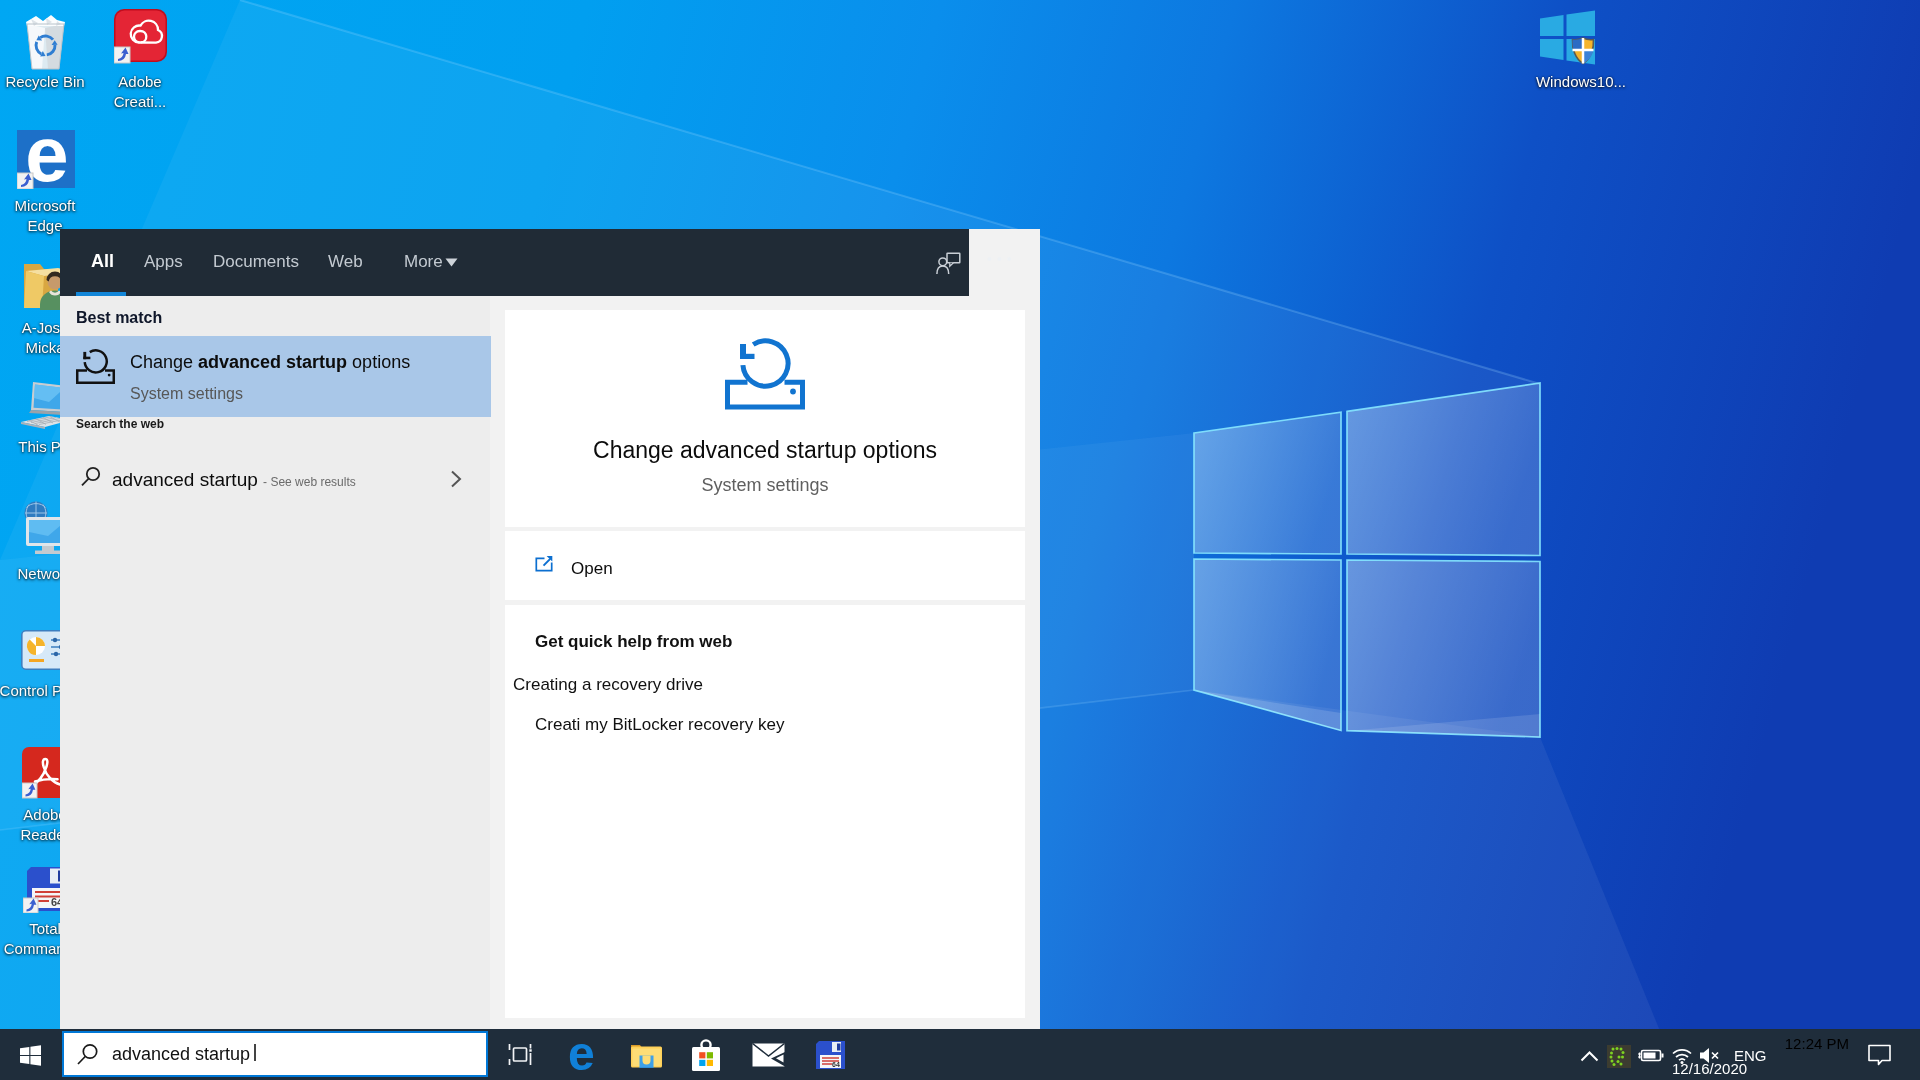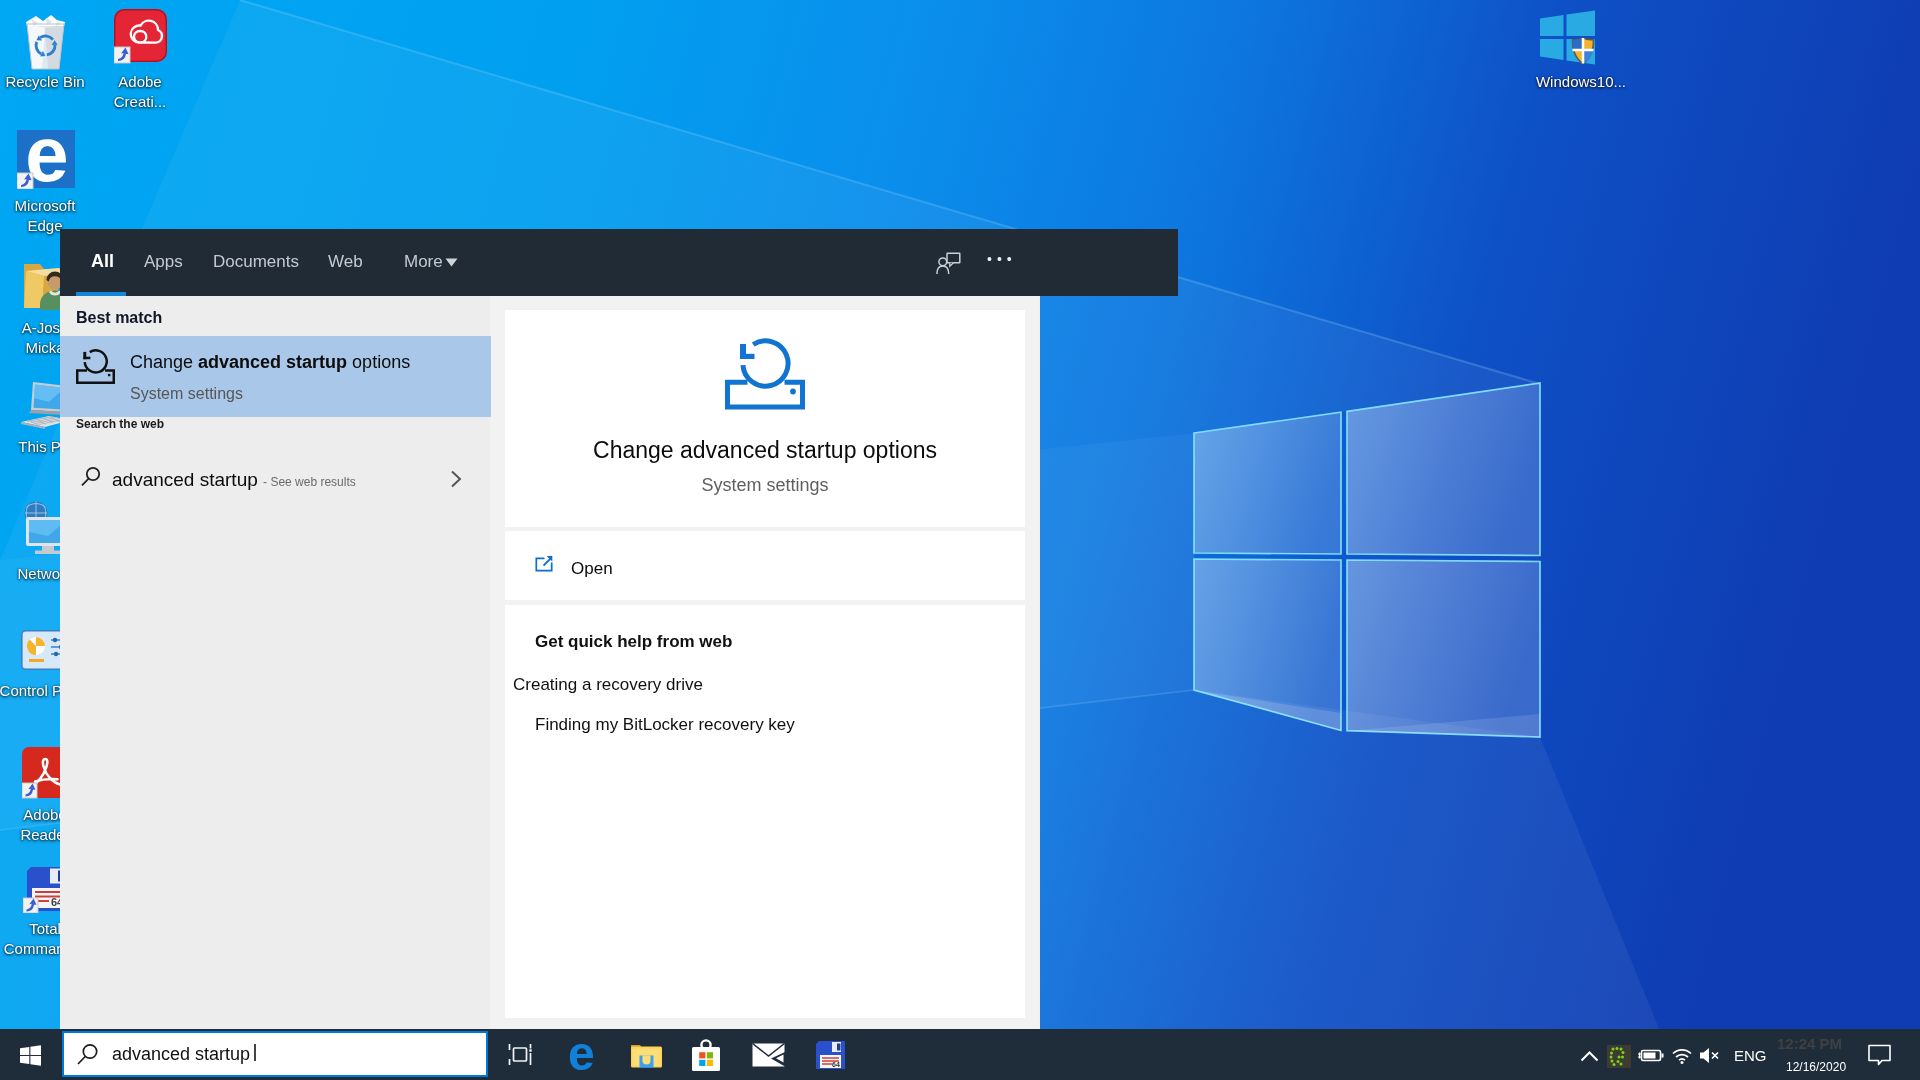--- a/index.html
+++ b/index.html
@@ -166,21 +166,21 @@
         <path d="M44 28 c-3.5 1.5 -7 2 -10.5 1.5 c-0.2 3.6 0.1 7.2 1.1 10.7 l9.4 0 z" fill="#2c6cc4"></path>
         <path d="M44 40.2 l10.4 0 c-1.3 5.8 -4.6 10.3 -10.4 13.3 z" fill="#3b82d8"></path>
         <path d="M44 28 v25.5 M33.5 40 l21 0" stroke="#fff" stroke-width="2.5" fill="none"></path>
       </g>
     </svg>
     <div class="dlabel" style="left:1506px;top:72px;width:120px;text-align:right;">Windows10...</div>
   </div>
 
   <div class="abs" id="panel" style="left:60px;top:229px;width:980px;height:800px;background:#f2f2f2;">
 
-    <div class="abs" style="left:0;top:0;width:1118px;height:67px;background:#202b36;color:#c3cad1;font-size:17px;">
+    <div class="abs" style="left:0;top:0;width:909px;height:67px;background:#202b36;color:#c3cad1;font-size:17px;">
       <span class="abs" style="left:31px;top:22px;color:#fff;font-weight:bold;font-size:18px;">All</span>
       <div class="abs" style="left:16px;top:63px;width:50px;height:4px;background:#1286d8;"></div>
       <span class="abs" style="left:84px;top:23px;">Apps</span>
       <span class="abs" style="left:153px;top:23px;">Documents</span>
       <span class="abs" style="left:268px;top:23px;">Web</span>
       <span class="abs" style="left:344px;top:23px;">More</span>
       <svg class="abs" style="left:385px;top:29px" width="13" height="9" viewBox="0 0 13 9">
           <polygon points="0.5,0.5 12.5,0.5 6.5,8.5" fill="#cdd3d9"></polygon>
         </svg>
 
@@ -236,21 +236,21 @@
 
     <svg class="abs" style="left:475px;top:326px" width="20" height="17" viewBox="0 0 20 17" fill="none" stroke="#0c6fd0" stroke-width="1.7">
       <path d="M9.5 3.3 H1.3 V15.7 H16.7 V7.5"></path>
       <path d="M8.5 10.6 L15.2 3.9" stroke-width="2"></path>
       <polygon points="11.6,0.9 17.3,0.9 17.3,6.6" fill="#0c6fd0" stroke="none"></polygon>
     </svg>
     <div class="abs" style="left:511px;top:330px;font-size:17px;color:#0c0c0c;">Open</div>
 
     <div class="abs" style="left:475px;top:403px;font-size:17px;font-weight:bold;color:#111;">Get quick help from web</div>
     <div class="abs" style="left:453px;top:446px;font-size:17px;color:#111;">Creating a recovery drive</div>
-    <div class="abs" style="left:475px;top:486px;font-size:17px;color:#111;">Finding my BitLocker recovery key</div>
+    <div class="abs" style="left:475px;top:486px;font-size:17px;color:#111;">Creati my BitLocker recovery key</div>
   </div>
 
   <div class="abs" style="left:0;top:1029px;width:1920px;height:51px;background:#1f2d3b;"></div>
 
   <svg class="abs" style="left:20px;top:1045px" width="21" height="21" viewBox="0 0 21 21" fill="#ffffff">
     <polygon points="0,3.2 9.3,1.9 9.3,9.9 0,9.9"></polygon>
     <polygon points="10.4,1.75 21,0.3 21,9.9 10.4,9.9"></polygon>
     <polygon points="0,11.1 9.3,11.1 9.3,19.1 0,17.8"></polygon>
     <polygon points="10.4,11.1 21,11.1 21,20.7 10.4,19.25"></polygon>
   </svg>
@@ -342,20 +342,20 @@
     <path d="M5 10 A 9 9 0 0 1 17 10" stroke-width="1.7"></path>
     <path d="M8 13.2 A 4.6 4.6 0 0 1 14 13.2" stroke-width="1.7"></path>
     <circle cx="11" cy="15.4" r="1.5" fill="#fff" stroke="none"></circle>
   </svg>
 
   <svg class="abs" style="left:1699px;top:1047px" width="22" height="17" viewBox="0 0 22 17">
     <polygon points="1,5.5 4.5,5.5 10,1 10,16 4.5,11.5 1,11.5" fill="#fff"></polygon>
     <path d="M13 5.5 L19 11.5 M19 5.5 L13 11.5" stroke="#fff" stroke-width="1.7"></path>
   </svg>
   <div class="abs" style="left:1734px;top:1047px;color:#fff;font-size:15px;">ENG</div>
-  <div class="abs" style="left:1777px;top:1035px;color:#404040;font-size:15px;width:72px;text-align:left;font-weight:bold;">12:24 PM</div>
-  <div class="abs" style="left:1786px;top:1060px;color:#fff;font-size:12px;width:72px;text-align:left;">12/16/2020</div>
+  <div class="abs" style="left:1777px;top:1035px;color:#000000;font-size:15px;width:72px;text-align:right;">12:24 PM</div>
+  <div class="abs" style="left:1672px;top:1060px;color:#fff;font-size:15px;width:72px;text-align:left;">12/16/2020</div>
 
   <svg class="abs" style="left:1868px;top:1044px" width="23" height="22" viewBox="0 0 23 22" fill="none" stroke="#fff" stroke-width="1.6">
     <path d="M1 1.5 H22 V16.5 H14 L10.5 20.5 V16.5 H1 Z" stroke-linejoin="round"></path>
   </svg>
 
 </div>
 
 </body></html>

